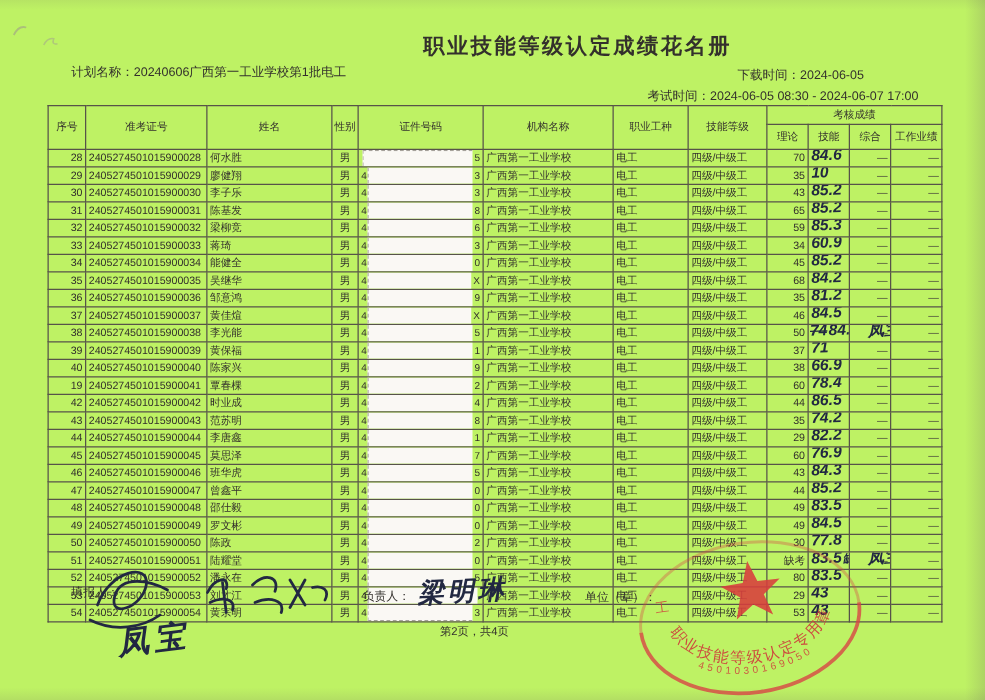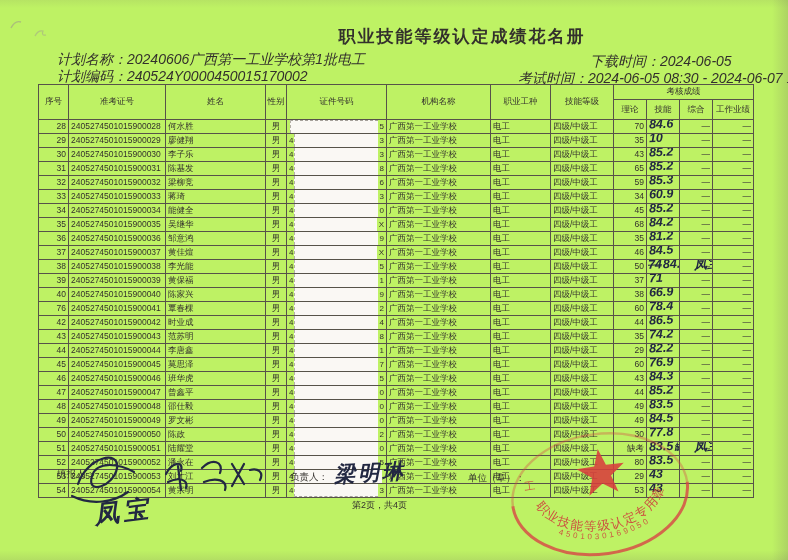--- a/index.html
+++ b/index.html
@@ -3,21 +3,21 @@
 <meta charset="utf-8">
 <style>
   html,body{margin:0;padding:0;}
   body{width:788px;height:560px;overflow:hidden;background:#e9e6e0;font-family:"Liberation Sans",sans-serif;}
   .page{position:relative;width:788px;height:560px;background:#bef264;overflow:hidden;color:#33302c;}
   .edge-right{position:absolute;right:0;top:0;bottom:0;width:16px;background:linear-gradient(to right,rgba(0,0,0,0),rgba(110,104,96,.22));pointer-events:none;}
   .edge-bottom{position:absolute;left:0;right:0;bottom:0;height:10px;background:linear-gradient(to bottom,rgba(0,0,0,0),rgba(110,104,96,.14));pointer-events:none;}
   .edge-top{position:absolute;left:0;right:0;top:0;height:8px;background:linear-gradient(to top,rgba(0,0,0,0),rgba(110,104,96,.10));pointer-events:none;}
 
   .title{position:absolute;top:25px;left:0;width:100%;text-align:center;font-size:17px;font-weight:bold;letter-spacing:2px;transform:translateX(68px);}
-  .meta{position:absolute;font-size:14px;white-space:nowrap;font-style:italic;}
+  .meta{position:absolute;font-size:10px;white-space:nowrap;}
   .m1{left:57px;top:51px;}
   .m2{left:57px;top:68px;}
   .m3{left:590px;top:53px;}
   .m4{left:518px;top:70px;}
 
   table.roster{position:absolute;left:38px;top:84px;width:715px;border-collapse:collapse;table-layout:fixed;}
   table.roster th,table.roster td{border:1px solid #575349;padding:0 2px;font-weight:normal;overflow:hidden;white-space:nowrap;}
   table.roster th{font-size:8.5px;text-align:center;padding:1px 0;}
   th.group{height:12px;font-size:9px;}
   tr.sub th{height:17px;}
@@ -62,21 +62,20 @@
 <div class="page">
 
   <svg class="pencil" width="60" height="36" viewBox="0 0 60 36">
     <path d="M6,20 q4,-8 10,-6" stroke="#9a958c" stroke-width="1.4" fill="none" opacity="0.55"></path>
     <path d="M30,28 q3,-6 8,-5 q-2,5 3,4" stroke="#a09b92" stroke-width="1.2" fill="none" opacity="0.5"></path>
   </svg>
 
   <div class="title">职业技能等级认定成绩花名册</div>
 
   <div class="meta m1">计划名称：20240606广西第一工业学校第1批电工</div>
-  <div class="meta m2">计划编码：240524Y0000450015170002</div>
   <div class="meta m3">下载时间：2024-06-05</div>
   <div class="meta m4">考试时间：2024-06-05 08:30 - 2024-06-07 17:00</div>
 
   <table class="roster">
     <colgroup>
       <col style="width:30px">
         <col style="width:97px">
         <col style="width:100px">
         <col style="width:21px">
       <col style="width:100px">
@@ -427,21 +426,21 @@
       <td class="c-skill">
         <span class="hw"><span class="strike"></span><span>66.9</span><span class="note"></span></span>
       </td>
       <td class="c-comp">
         <span>—</span>
         <span class="sign"></span>
       </td>
       <td class="c-work">—</td>
     </tr>
         <tr>
-      <td class="c-no">76</td>
+      <td class="c-no">19</td>
       <td class="c-ticket">2405274501015900041</td>
       <td class="c-name">覃春棵</td>
       <td class="c-gender">男</td>
       <td class="c-id">
         <div class="idwrap">
           <span class="idl">4</span>
           <span class="mask"></span>
           <span class="idr">2</span>
         </div>
       </td>

